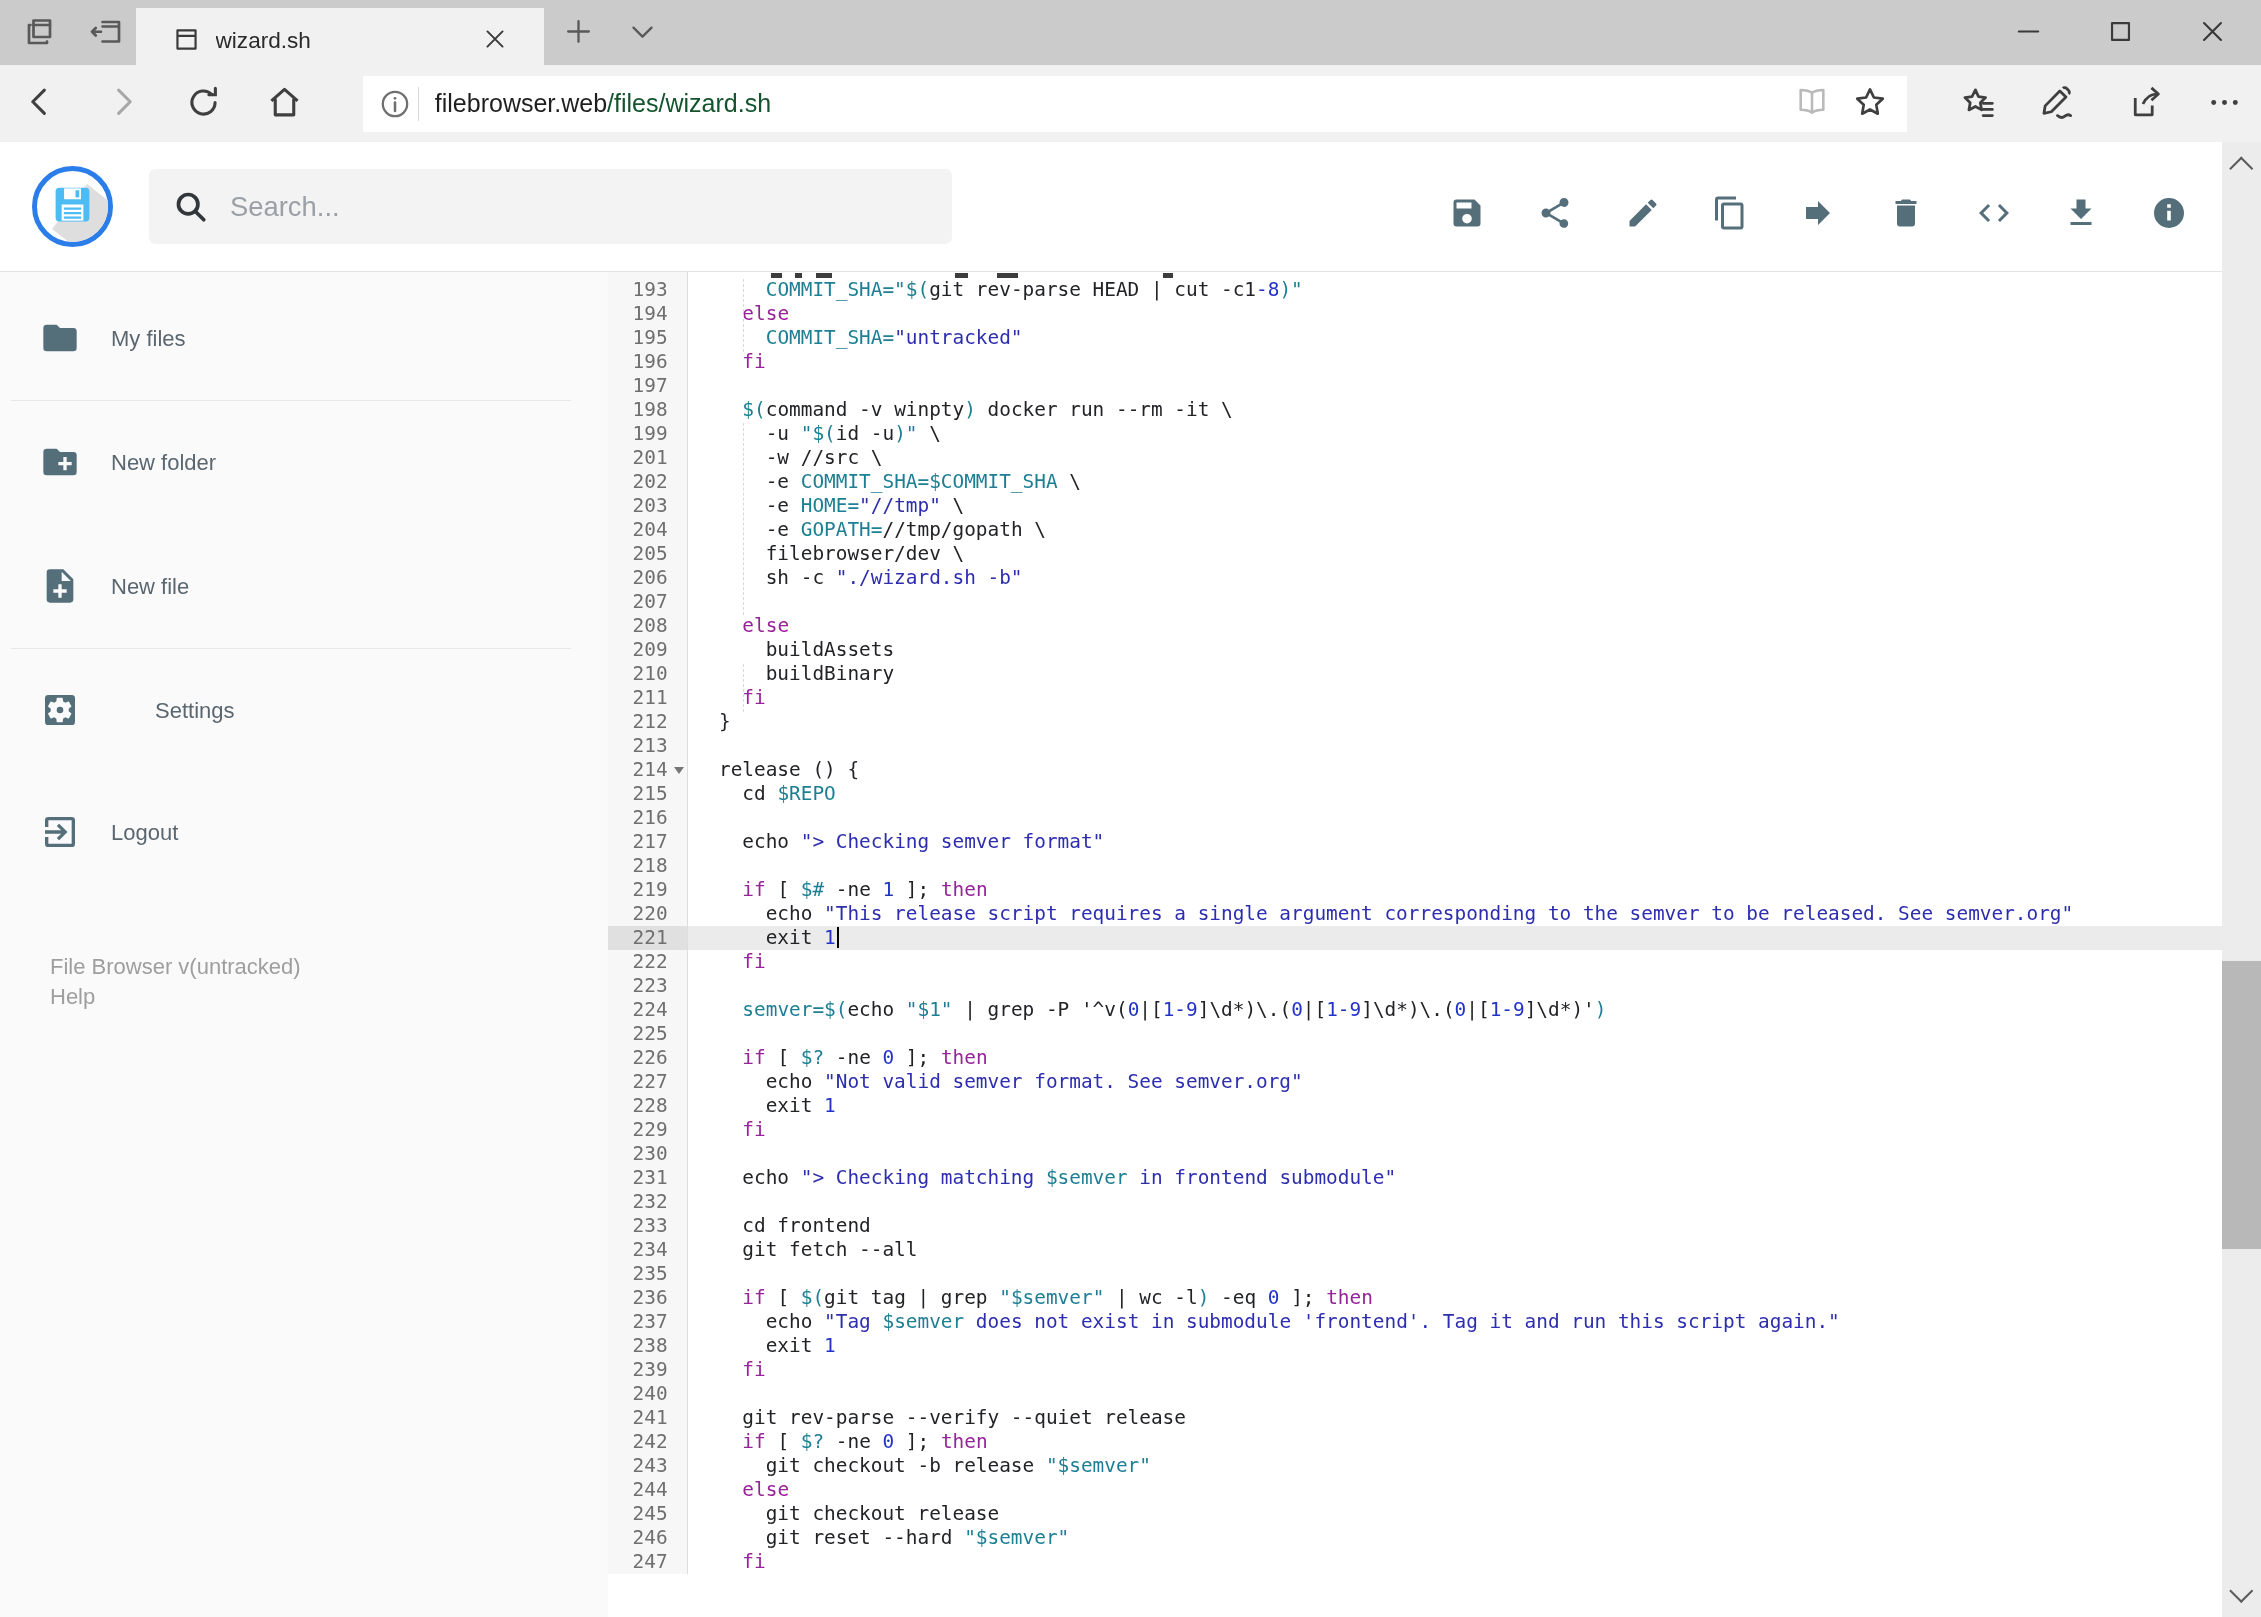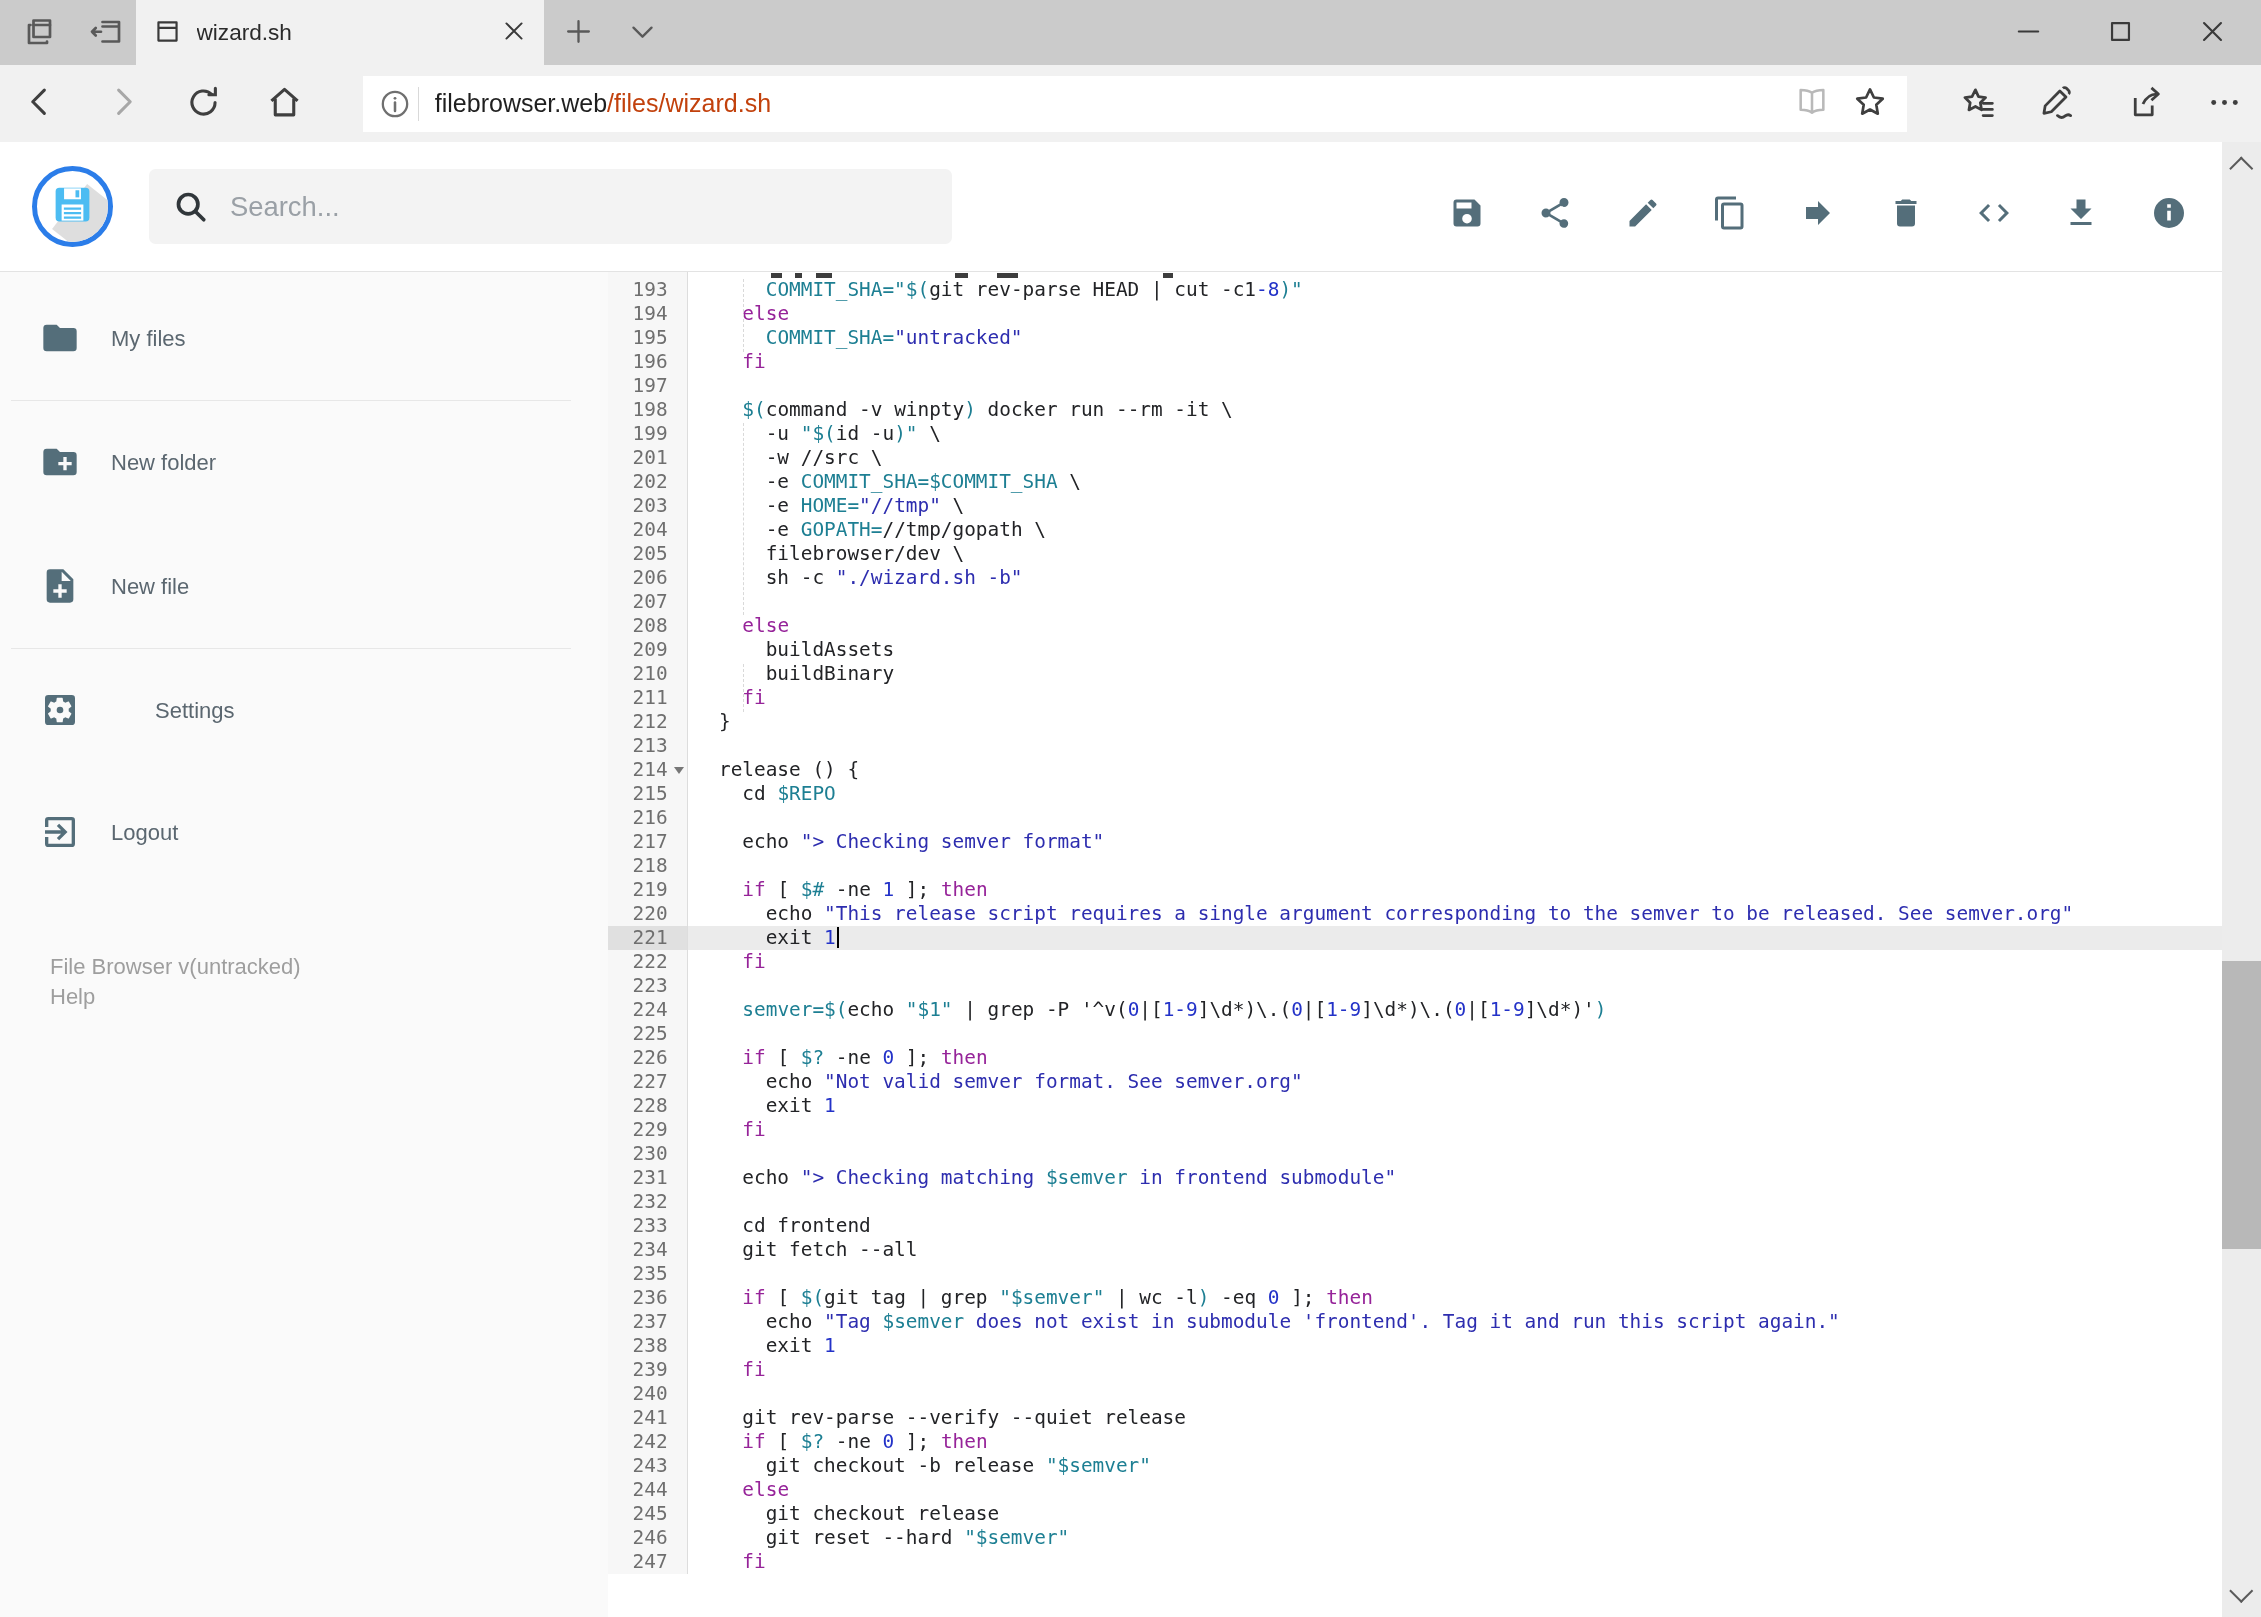--- a/index.html
+++ b/index.html
@@ -2,35 +2,35 @@
 <html style="font-size:13px"><head>
 <meta charset="utf-8">
 <style>
   html,body{margin:0;padding:0;background:#9a9a9a;}
   .screen{position:relative;width:2261px;height:1617px;background:#fff;overflow:hidden;
           font-family:"Liberation Sans",sans-serif;-webkit-font-smoothing:antialiased;}
 
   
   .tabbar{position:absolute;left:0;top:0;width:2261px;height:65px;background:#cbcbcb;}
   .tbbtn{position:absolute;top:0;height:65px;width:65px;display:flex;align-items:center;justify-content:center;cursor:pointer;}
-  .tab{position:absolute;left:136px;top:0;width:408px;height:65px;background:#f1f1f1;
-       display:flex;align-items:center;padding:0 17px;box-sizing:border-box;}
+  .tab{position:absolute;left:136px;top:8px;width:408px;height:65px;background:#f1f1f1;
+       display:flex;align-items:center;padding:0 36px;box-sizing:border-box;}
   .tab-title{font-size:22.6px;color:#2b2b2b;margin-left:14.5px;flex:1;white-space:nowrap;overflow:hidden;}
   .stroke{fill:none;stroke:#595959;stroke-width:1.8;stroke-linecap:round;stroke-linejoin:round;}
   .strokedark{fill:none;stroke:#3a3a3a;stroke-width:1.8;stroke-linecap:round;stroke-linejoin:round;}
   .winbtn{position:absolute;top:0;width:73px;height:65px;display:flex;align-items:center;justify-content:center;cursor:pointer;}
 
   
   .navbar{position:absolute;left:0;top:65px;width:2261px;height:78px;background:#f1f1f1;border-bottom:0.8px solid #d6d6d6;box-sizing:border-box;}
   .navbtn{position:absolute;top:6.5px;width:65px;height:65px;display:flex;align-items:center;justify-content:center;cursor:pointer;}
   .addr{position:absolute;left:363px;top:10.5px;width:1544px;height:56px;background:#fff;display:flex;align-items:center;}
   .addr-div{width:0.8px;height:34px;background:#d9d9d9;margin:0 0 0 6.5px;}
   .url{font-size:25px;margin-left:16px;white-space:nowrap;}
   .url .host{color:#1f1f1f;}
-  .url .path{color:#c2410c;}
+  .url .path{color:#14532d;}
   .addr-right{margin-left:auto;display:flex;align-items:center;}
   .abtn{width:58px;height:48px;display:flex;align-items:center;justify-content:center;cursor:pointer;}
   .rightbtn{position:absolute;top:6.5px;width:71px;height:65px;display:flex;align-items:center;justify-content:center;cursor:pointer;}
 
   
   .apphdr{position:absolute;left:0;top:142px;width:2226px;height:130px;background:#fff;border-bottom:0.8px solid #e3e3e3;box-sizing:border-box;}
   .logo{position:absolute;left:31.5px;top:24px;width:81px;height:81px;border-radius:50%;
         border:5.7px solid #2b7de9;box-sizing:border-box;background:#fff;overflow:hidden;cursor:pointer;}
   .logo .shadow{position:absolute;left:24px;top:32px;width:81px;height:57px;background:#dedede;transform:rotate(38deg);}
   .logo svg{position:absolute;left:13px;top:11.3px;}

